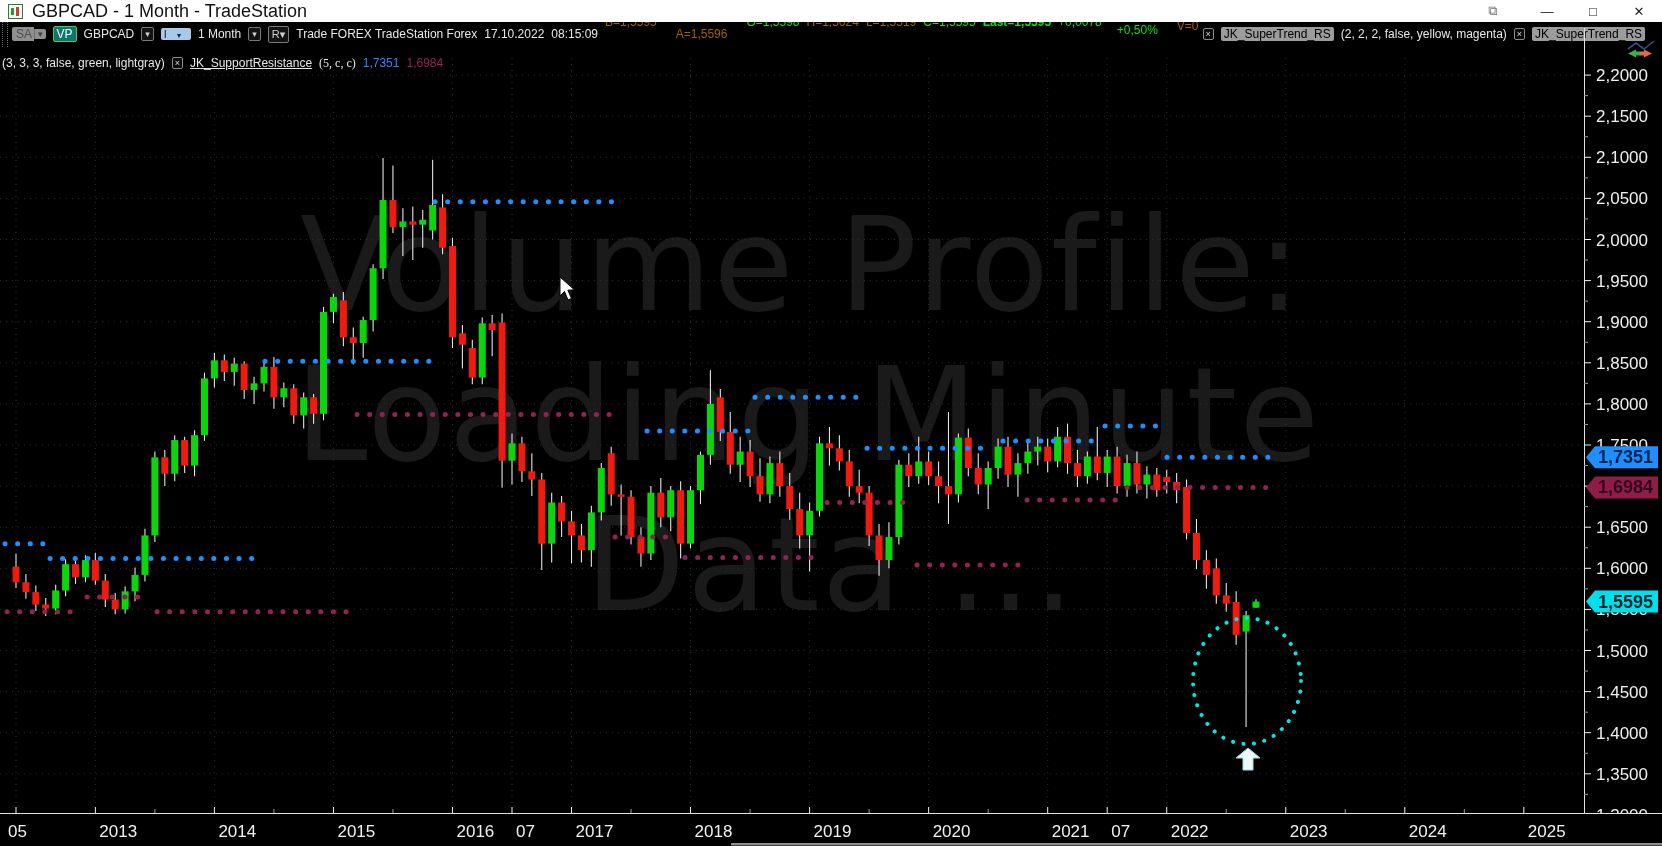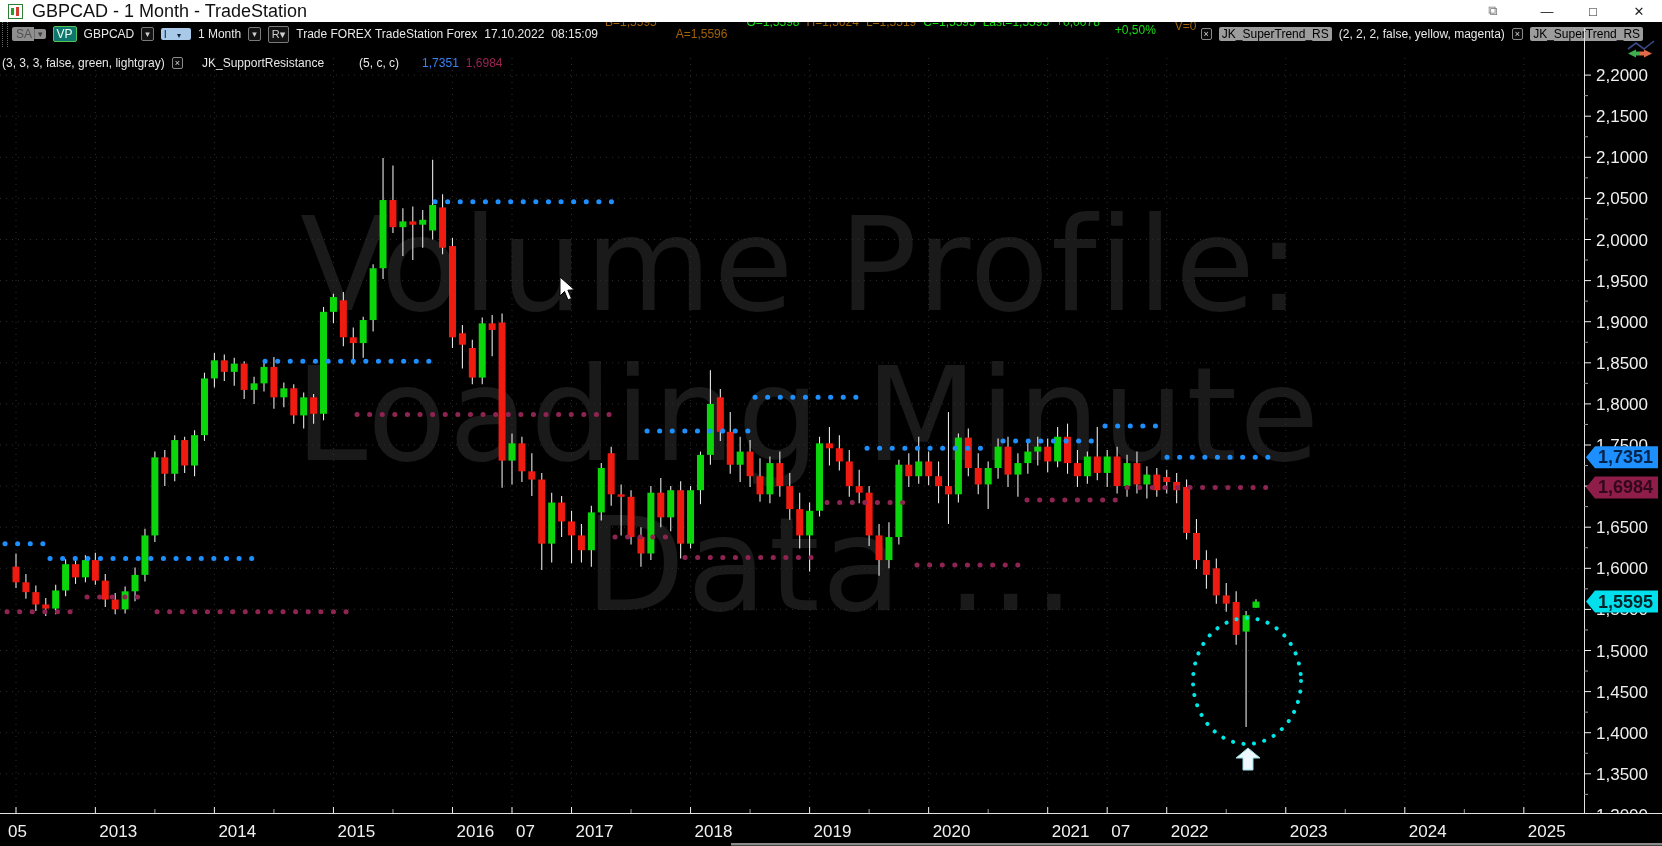--- a/index.html
+++ b/index.html
@@ -72,39 +72,39 @@
     <span>Trade  FOREX  TradeStation  Forex</span>
     <span>17.10.2022</span>
     <span>08:15:09</span>
     <span id="quote-run" style="display:inline-flex;gap:7px;margin-right:0">
         <span class="q-white" style="margin: 0px;">B=1,5595</span>
         <span class="q-white" style="margin: 12px;">A=1,5596</span>
         <span class="q-green" style="margin: 0px;">O=1,5598</span>
         <span class="q-white" style="margin: 0px;">H=1,5624</span>
         <span class="q-white" style="margin: 0px;">L=1,5519</span>
         <span class="q-green" style="margin: 0px;">C=1,5595</span>
-        <span class="q-green" style="margin: 0px;">Last=1,5595</span>
+        <span class="q-green" style="margin: 0px; font-weight: bold;">Last=1,5595</span>
         <span class="q-green" style="margin: 0px;">+0,0078</span>
         <span class="q-green" style="margin: 8px;">+0,50%</span>
         <span class="q-white" style="margin: 4px;">V=0</span>
       </span>
     <span id="ind-run1" style="display:inline-flex;gap:7px;align-items:center;margin-right:0">
         <span class="x-box" style="margin: 0px;">×</span>
         <span class="chip-gray" style="margin: 0px;">JK_SuperTrend_RS</span>
         <span style="margin: 0px;">(2,  2,  2,  false,  yellow,  magenta)</span>
         <span class="x-box" style="margin: 0px;">×</span>
         <span class="chip-gray" style="margin: 0px;">JK_SuperTrend_RS</span>
       </span>
   </div>
   <div class="tb-row tb-row2" style="left:0;padding-left:2px">
     <span id="ind-run2" style="display:inline-flex;gap:7px;align-items:center">
         <span style="margin: 0px;">(3,  3,  3,  false,  green,  lightgray)</span>
         <span class="x-box" style="margin: 0px;">×</span>
-        <span style="margin: 12px;">JK_SupportResistance</span>
-        <span style="margin: 16px;">(5,  c,  c)</span>
+        <span style="margin: 0px; text-decoration: underline;">JK_SupportResistance</span>
+        <span style="margin: 0px; font-family: Liberation Serif, serif;">(5,  c,  c)</span>
         <span class="v-blue" style="margin: 0px;">1,7351</span>
         <span class="v-maroon" style="margin: 0px;">1,6984</span>
       </span>
   </div>
 </div>
 
 <svg id="chart-svg" width="1662" height="846" viewBox="0 0 1662 846" xmlns="http://www.w3.org/2000/svg">
     <g>
       <text x="300" y="310" font-size="130px" letter-spacing="2" fill="#1a1a1a" font-family="&quot;DejaVu Sans&quot;, sans-serif">Volume Profile:</text>
       <text x="295" y="460" font-size="130px" letter-spacing="2" fill="#1a1a1a" font-family="&quot;DejaVu Sans&quot;, sans-serif">Loading Minute</text>

